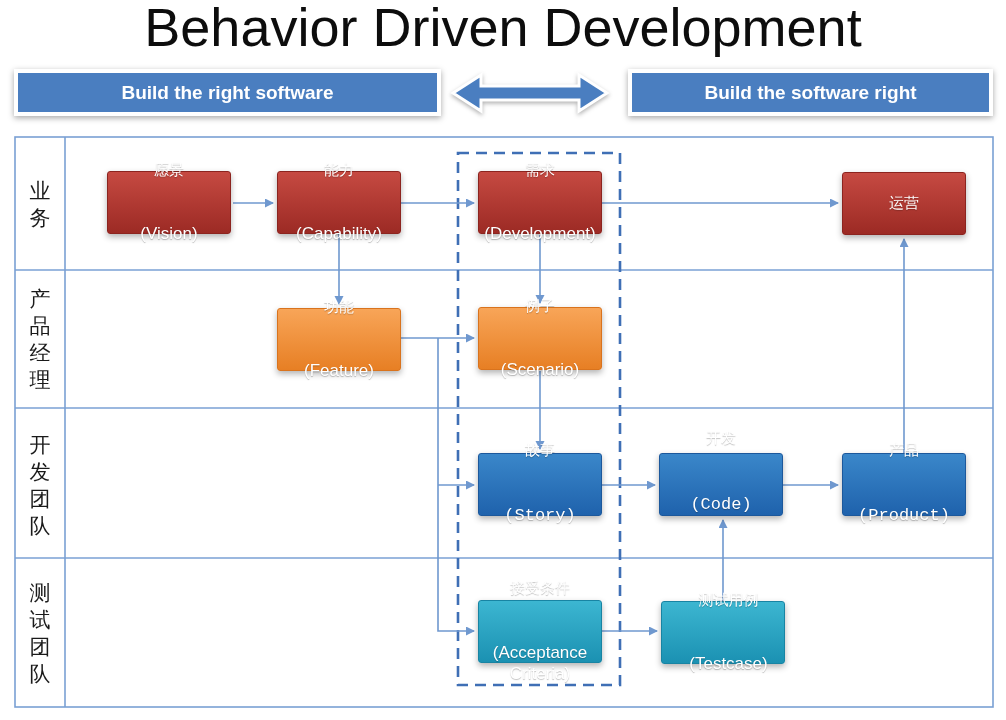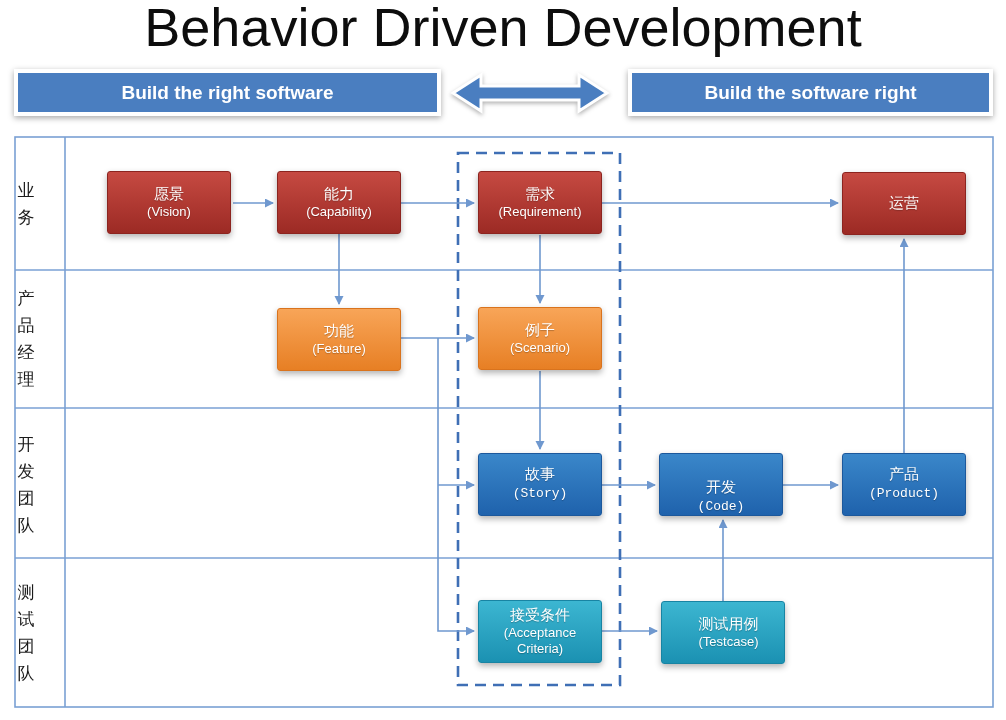--- a/index.html
+++ b/index.html
@@ -26,30 +26,30 @@
   .dblarrow { filter:drop-shadow(0 2px 2px rgba(0,0,0,0.30)); }
   .node {
     position:absolute; width:124px; height:63px; z-index:2;
     border-radius:3px; box-sizing:border-box;
     display:flex; flex-direction:column; align-items:center; justify-content:center;
     color:#ffffff; text-align:center; line-height:1.25;
     box-shadow:0 3px 6px rgba(0,0,0,0.30);
     text-shadow:0 1px 1px rgba(0,0,0,0.25);
   }
   .node .zh { font-size:15px; }
-  .node .en { font-size:13px; }
+  .node .en { font-size:17px;margin-top:44px; }
   .node .en:empty { display:none; }
   .node-red    { background:linear-gradient(#c64a42,#9c2a24); border:1px solid #8c241f; }
   .node-orange { background:linear-gradient(#f8a558,#e77f24); border:1px solid #d9731d; }
   .node-blue   { background:linear-gradient(#3a87ca,#1f62ac); border:1px solid #1c589c;font-family:Liberation Mono, monospace; }
   .node-teal   { background:linear-gradient(#3cb6d1,#1b91b2); border:1px solid #1884a3; }
   .row-label {
     position:absolute; left:15px; width:50px; z-index:2;
-    display:flex; align-items:center; 
-    color:#1a1a1a; font-size:17px;
+    display:flex; align-items:center; justify-content:center;
+    color:#1a1a1a; font-size:21px;
   }
   .row-label span {
     display:block; width:22px; word-break:break-all;
     text-align:center; line-height:27px;
   }
 </style>
 </head>
 <body>
 
 <div id="canvas">
@@ -116,21 +116,21 @@
   <div class="node node-red" style="left:107px; top:171px;">
     <span class="zh">愿景</span>
     <span class="en">(Vision)</span>
   </div>
   <div class="node node-red" style="left:277px; top:171px;">
     <span class="zh">能力</span>
     <span class="en">(Capability)</span>
   </div>
   <div class="node node-red" style="left:478px; top:171px;">
     <span class="zh">需求</span>
-    <span class="en">(Requirement)</span>
+    <span class="en">(Development)</span>
   </div>
   <div class="node node-red" style="left:842px; top:172px;">
     <span class="zh">运营</span>
 
   </div>
 
   <div class="node node-orange" style="left:277px; top:308px;">
     <span class="zh">功能</span>
     <span class="en">(Feature)</span>
   </div>

